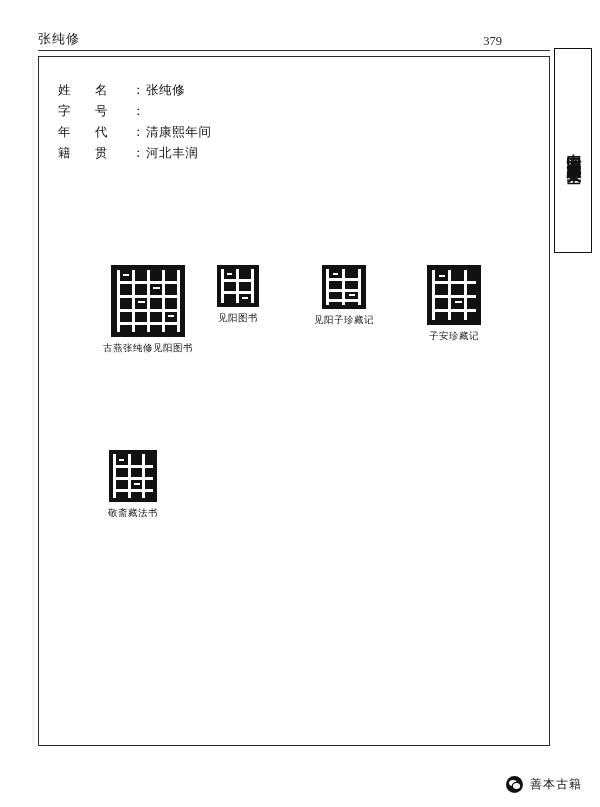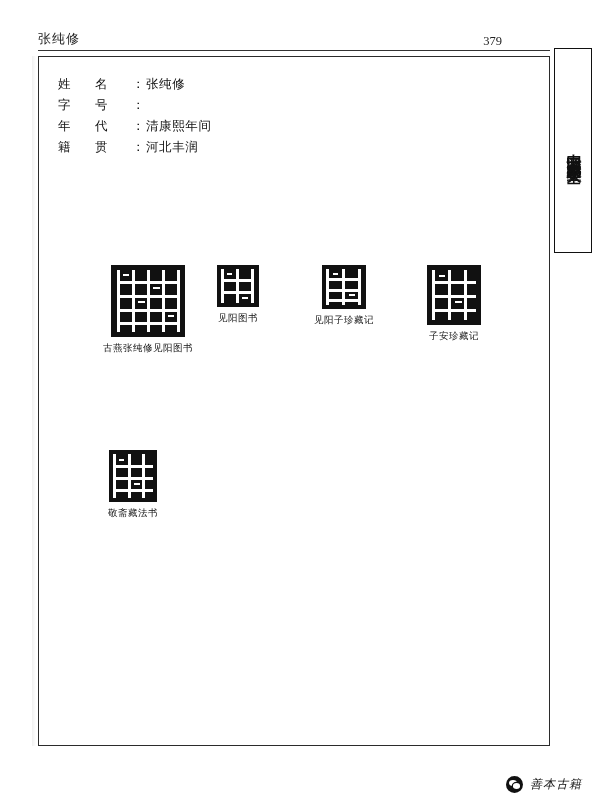--- a/index.html
+++ b/index.html
@@ -90,21 +90,21 @@
     height: 690px;
     border: 1px solid #2b2b2b;
     box-sizing: border-box;
     background: #fff;
   }
 
   
   .info {
     position: absolute;
     left: 58px;
-    top: 76px;
+    top: 82px;
     width: 380px;
   }
   .info-row {
     display: flex;
     align-items: baseline;
     height: 21px;
     font-family: "DejaVu Serif", "Liberation Serif", serif;
     font-size: 12.5px;
     color: #111;
     letter-spacing: 0.5px;
@@ -163,21 +163,20 @@
   }
 
   
   .footer {
     position: absolute;
     right: 18px;
     bottom: 14px;
     display: flex;
     align-items: flex-start;
     gap: 7px;
-    font-style: italic;
   }
   .footer .wechat {
     width: 17px; height: 17px;
     border-radius: 50%;
     background: #111;
     position: relative;
     flex: 0 0 auto;
   }
   .footer .wechat::before,
   .footer .wechat::after {

